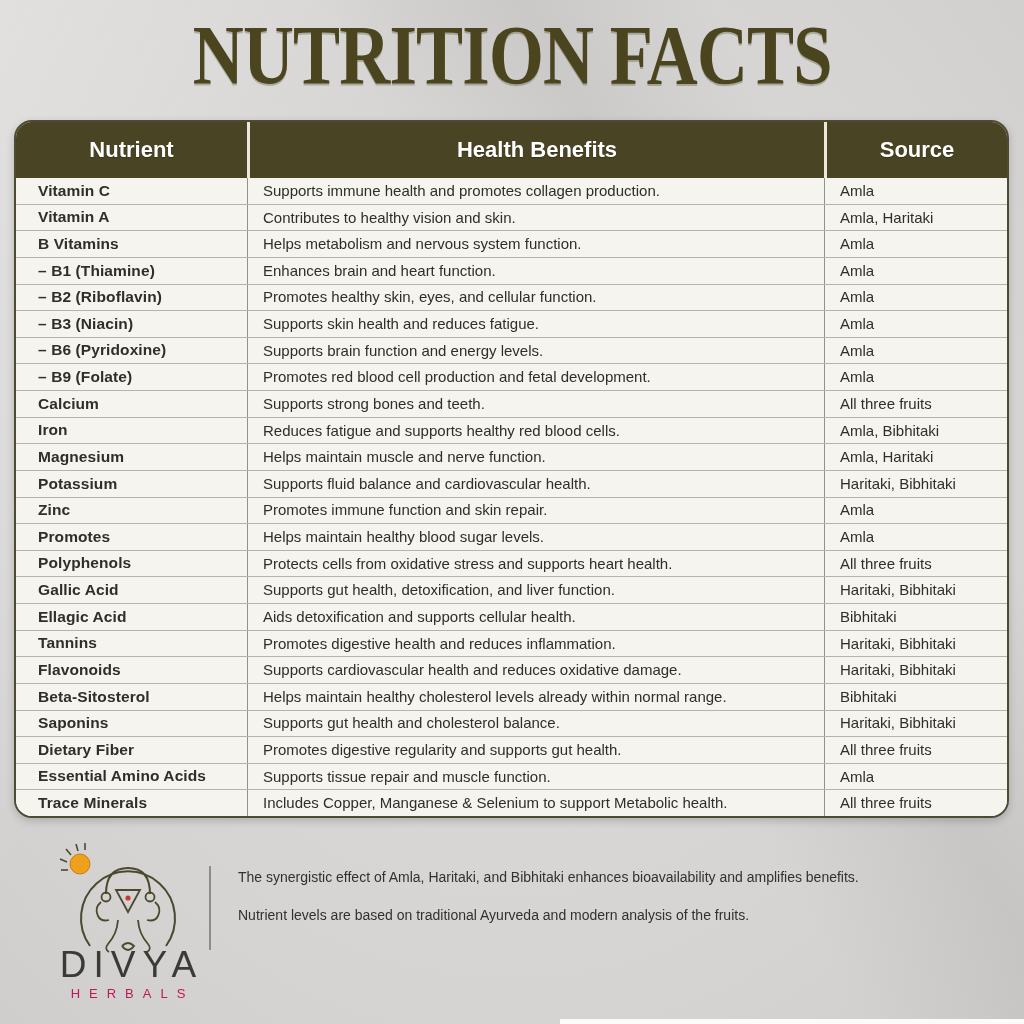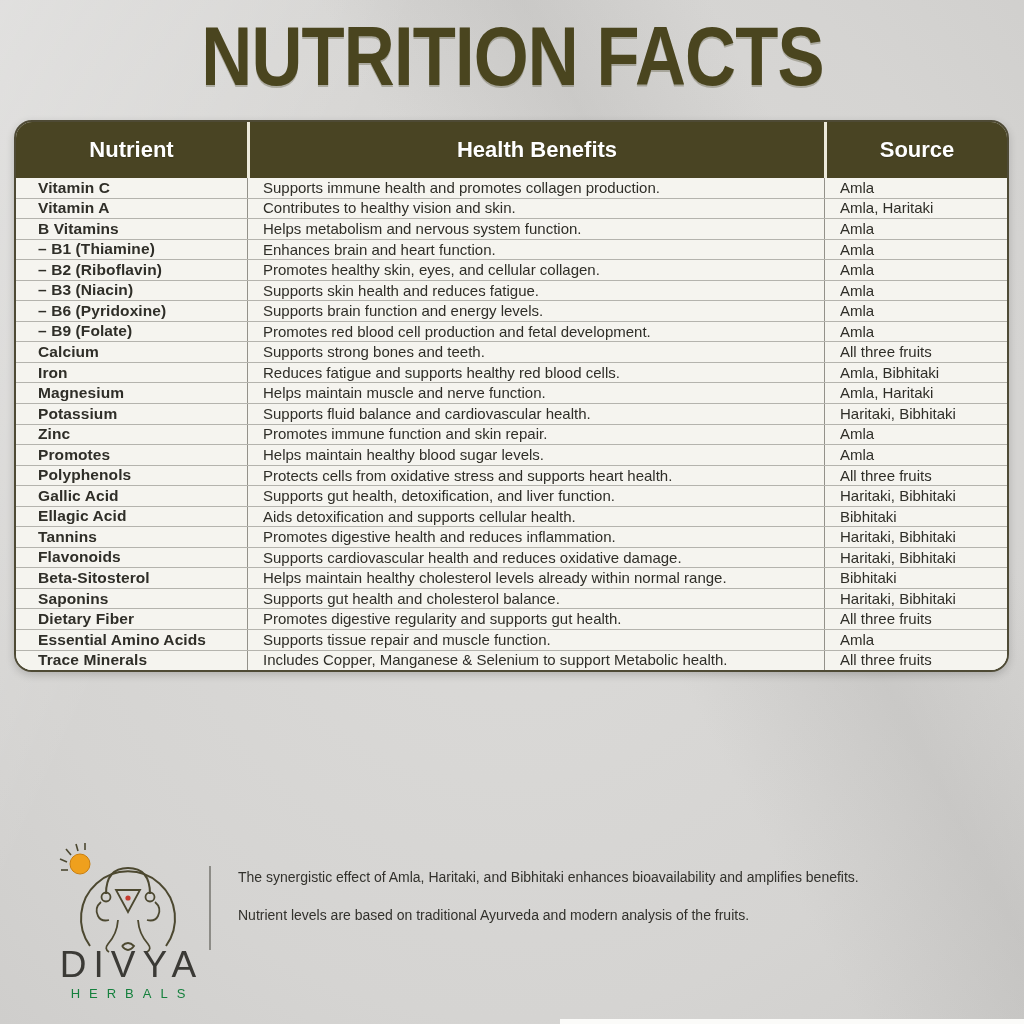--- a/index.html
+++ b/index.html
@@ -7,33 +7,33 @@
   body {
     font-family:"Liberation Sans", sans-serif;
     position:relative;
     background:
       linear-gradient(62deg, rgba(255,255,255,0) 55%, rgba(173,172,170,0.30) 68%, rgba(255,255,255,0) 80%),
       linear-gradient(115deg, rgba(255,255,255,0.35) 0%, rgba(255,255,255,0) 28%),
       radial-gradient(ellipse at 50% 45%, #dcdbd9 0%, #d5d4d2 70%, #cfcecc 100%);
   }
 
   
-  .title-wrap { position:absolute; top:14px; left:0; width:1024px; text-align:center; }
+  .title-wrap { position:absolute; top:14px; left:0; width:1024px; text-align:center;font-family:Liberation Serif, serif; }
   .title {
     display:inline-block;
     font-size:84px; font-weight:bold; line-height:1.0;
     color:#4a451f; letter-spacing:-1px;
     transform:scaleX(0.84); transform-origin:center top;
     text-shadow:0 2px 0 rgba(58,53,20,0.28);
     white-space:nowrap;
   }
 
   
   .ntable {
-    position:absolute; left:14px; top:120px; width:995px; height:552px;
+    position:absolute; left:14px; top:120px; width:995px; height:698px;
     background:#f5f4ef;
     border:2px solid #4e4a35; border-radius:18px;
     overflow:hidden;
     box-shadow:0 3px 8px rgba(0,0,0,0.18);
     display:flex; flex-direction:column;
   }
   .thead {
     height:56px; flex:0 0 56px;
     background:#494423;
     display:grid; grid-template-columns:231px 577px 1fr;
@@ -60,21 +60,21 @@
 
   
   .logo-box { position:absolute; left:48px; top:842px; width:160px; height:170px; }
   .logo-svg { position:absolute; left:6px; top:0; }
   .brand-name {
     position:absolute; left:0px; top:102px; width:160px; text-align:center;
     font-size:37px; font-weight:400; color:#3b3a36; letter-spacing:7px; text-indent:7px;
   }
   .brand-sub {
     position:absolute; left:0px; top:144px; width:160px; text-align:center;
-    font-size:13px; font-weight:400; color:#15803d; letter-spacing:9px; text-indent:9px;
+    font-size:13px; font-weight:400; color:#be185d; letter-spacing:9px; text-indent:9px;
   }
   .footer-divider {
     position:absolute; left:209px; top:866px; width:1.5px; height:84px;
     background:#8d8c87;
   }
   .notes { position:absolute; left:238px; top:866px; width:738px; }
   .note { font-size:14px; color:#32312c; line-height:1.7; }
   .note + .note { margin-top:14px; }
 
   .bottom-strip {
@@ -111,21 +111,21 @@
         <div class="cell c1">Helps metabolism and nervous system function.</div>
         <div class="cell c2">Amla</div>
       </div>
       <div class="trow">
         <div class="cell c0">– B1 (Thiamine)</div>
         <div class="cell c1">Enhances brain and heart function.</div>
         <div class="cell c2">Amla</div>
       </div>
       <div class="trow">
         <div class="cell c0">– B2 (Riboflavin)</div>
-        <div class="cell c1">Promotes healthy skin, eyes, and cellular collagen.</div>
+        <div class="cell c1">Promotes healthy skin, eyes, and cellular function.</div>
         <div class="cell c2">Amla</div>
       </div>
       <div class="trow">
         <div class="cell c0">– B3 (Niacin)</div>
         <div class="cell c1">Supports skin health and reduces fatigue.</div>
         <div class="cell c2">Amla</div>
       </div>
       <div class="trow">
         <div class="cell c0">– B6 (Pyridoxine)</div>
         <div class="cell c1">Supports brain function and energy levels.</div>

